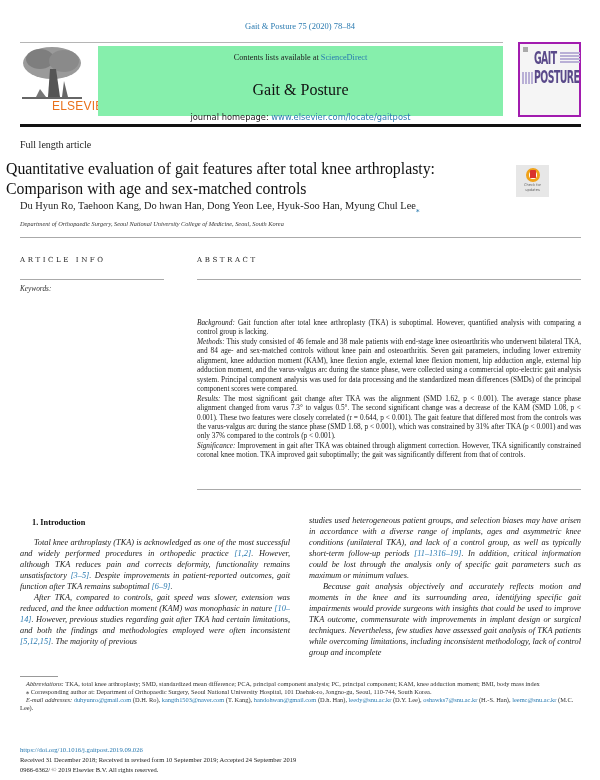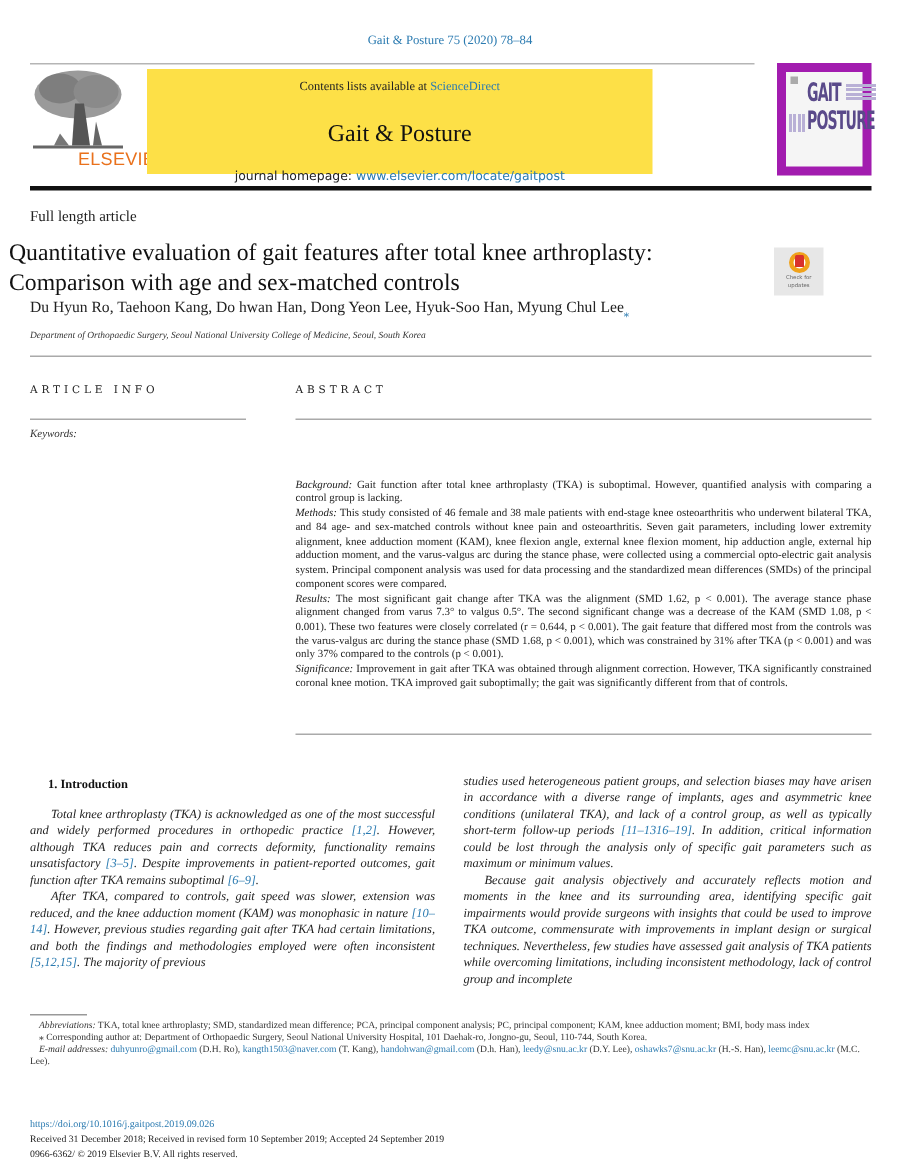--- a/index.html
+++ b/index.html
@@ -7,26 +7,26 @@
   body { font-family: "Liberation Serif", "DejaVu Serif", serif; color: #222; position: relative; }
   a, .link { color: #2a7ab0; text-decoration: none; }
 
   .running-head { position: absolute; top: 21px; left: 0; width: 600px; text-align: center; font-size: 8.5px; color: #2a7ab0; }
   .top-rule { position: absolute; top: 42px; left: 20px; width: 483px; height: 1px; background: #b5b5b5; }
 
   .elsevier-logo { position: absolute; top: 45px; left: 18px; width: 68px; height: 72px; }
   .elsevier-logo .tree { width: 64px; height: 56px; display: block; margin: 0 auto; }
   .elsevier-logo .word { font-size: 12px; color: #e9711c; letter-spacing: 0.2px; text-align: center; margin-top: -2px; font-family: Liberation Sans, sans-serif; margin-left: 34px; }
 
-  .masthead { position: absolute; top: 46px; left: 98px; width: 337px; height: 70px; background: #fde047; text-align: center; }
+  .masthead { position: absolute; top: 46px; left: 98px; width: 405px; height: 70px; background: #86efac; text-align: center; }
   .masthead .contents { font-size: 8.3px; margin-top: 7px; color: #222; }
   .masthead .journal { font-size: 16px; margin-top: 19px; color: #111; font-family: Liberation Serif, serif; }
   .masthead .homepage { font-size: 8.3px; margin-top: 13px; font-family: "DejaVu Sans", sans-serif; color: #222; }
 
-  .cover { position: absolute; top: 42px; left: 518px; width: 63px; height: 75px; border: 6px solid #a21caf; background: #f5f5f5; }
+  .cover { position: absolute; top: 42px; left: 518px; width: 63px; height: 75px; border: 2px solid #a21caf; background: #f5f5f5; }
   .cover .c-gait, .cover .c-posture { position: absolute; font-family: "DejaVu Sans", sans-serif; color: #5a4a8a; font-weight: bold; letter-spacing: -1px; transform: scaleX(0.55); transform-origin: left top; }
   .cover .c-gait { top: 4px; left: 14px; font-size: 17px; }
   .cover .c-posture { top: 23px; left: 14px; font-size: 17px; }
   .cover .bars { position: absolute; top: 8px; left: 40px; width: 20px; height: 12px; background: repeating-linear-gradient(#b9b0d6 0 2px, transparent 2px 3px); }
   .cover .bars2 { position: absolute; top: 28px; left: 2px; width: 12px; height: 12px; background: repeating-linear-gradient(90deg, #b9b0d6 0 2px, transparent 2px 3px); }
   .cover .pub-mark { position: absolute; top: 3px; left: 3px; width: 5px; height: 5px; background: #aaa; }
 
   .thick-rule { position: absolute; top: 124px; left: 20px; width: 561px; height: 3px; background: #111; }
 
   .article-type { position: absolute; top: 139px; left: 20px; font-size: 10px; color: #222; }

